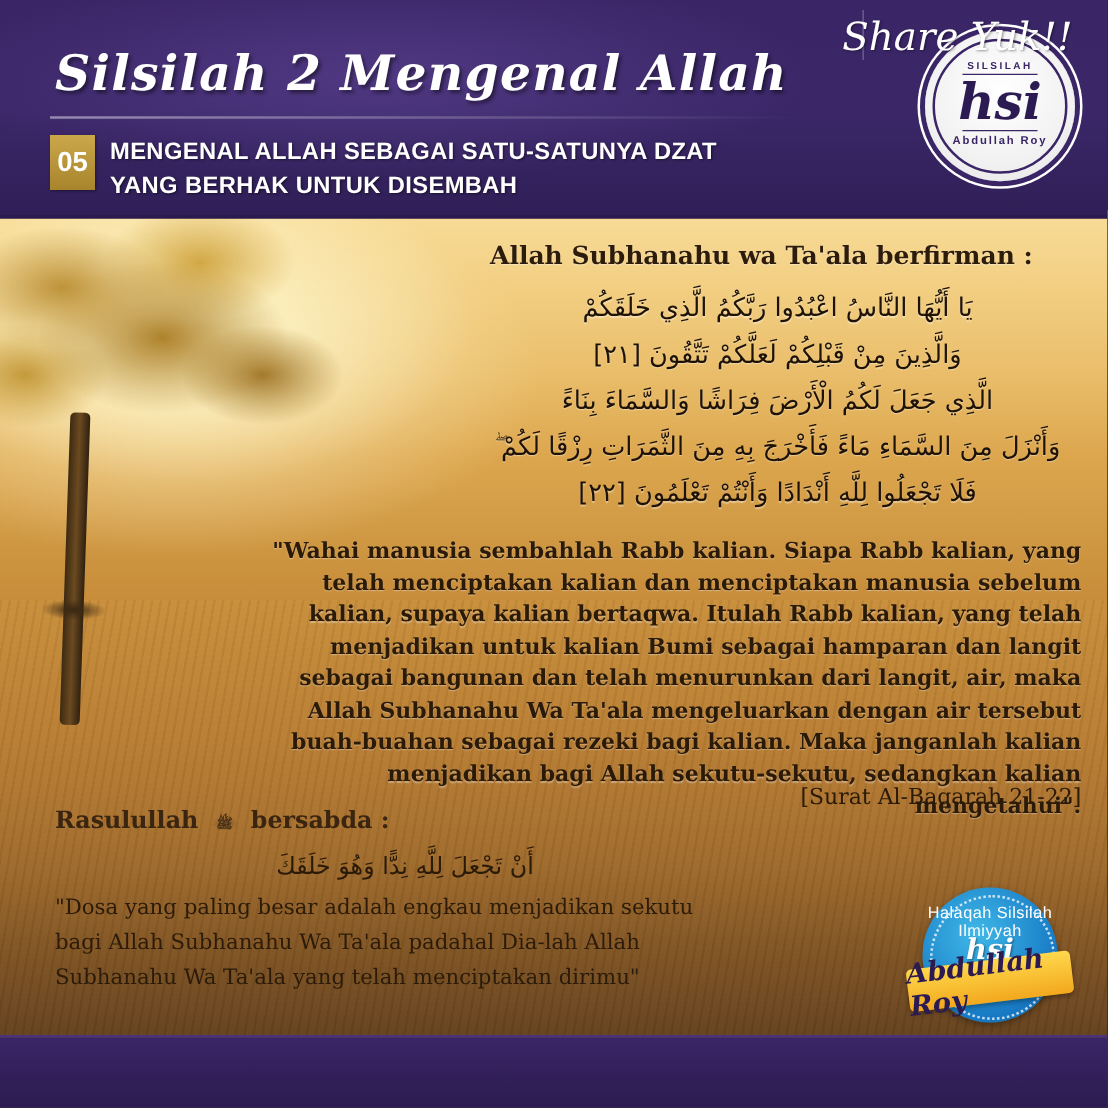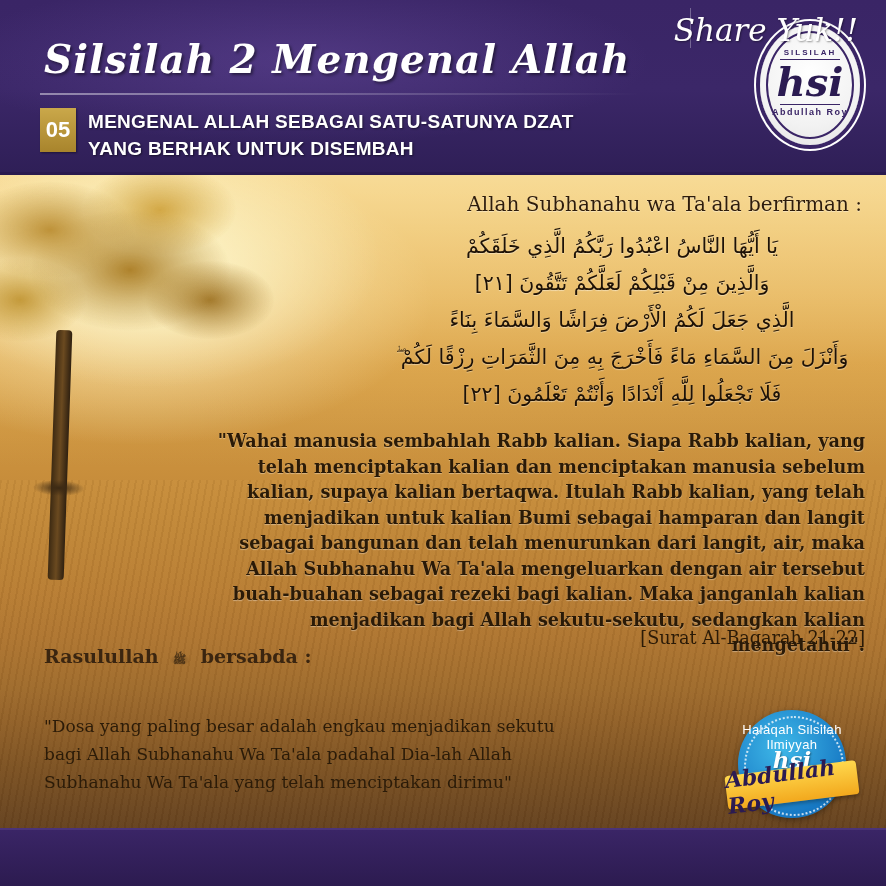--- a/index.html
+++ b/index.html
@@ -107,44 +107,43 @@
   }
   .subtitle{
     position:absolute;left:88px;top:108px;width:640px;
     color:#ffffff;font-weight:bold;font-size:19px;line-height:27px;
     letter-spacing:.3px;
     text-shadow:1px 1px 2px rgba(0,0,0,.5);
   }
 
   
   .logo{
-    position:absolute;right:26px;top:25px;width:100px;height:120px;border-radius:50%;
+    position:absolute;right:26px;top:25px;width:120px;height:120px;border-radius:50%;
     background:radial-gradient(circle at 50% 40%,#ffffff 0%,#f2f2f2 60%,#e2e2e2 100%);
     box-shadow:0 0 0 4px #3a2566, 0 0 0 6px #ffffff;
     display:flex;flex-direction:column;align-items:center;justify-content:center;
     color:#27184a;
   }
   .logo .ring{
     position:absolute;left:6px;top:6px;right:6px;bottom:6px;border-radius:50%;
     border:2px solid #3a2566;
   }
   .logo .lg-top{font-size:8px;letter-spacing:2px;font-weight:bold;color:#3a2566;margin-top:-6px;}
   .logo .lg-main{
     font-family:"DejaVu Serif",serif;font-style:italic;font-weight:bold;
     font-size:40px;line-height:40px;color:#2b1b52;
   }
   .logo .lg-sub{font-size:9px;letter-spacing:1.5px;color:#3a2566;font-weight:bold;}
   .logo .lg-bar{width:60px;height:1px;background:#3a2566;margin:2px 0;}
 
   
   .firman{
     position:absolute;left:392px;top:192px;width:470px;
-    text-align:right;
     font-family:"DejaVu Serif",serif;
-    font-weight:normal;font-size:20px;color:#2e1c0b;
+    font-weight:bold;font-size:20px;color:#2e1c0b;
     text-shadow:0 1px 1px rgba(255,255,255,.45);
   }
   .arabic{
     position:absolute;left:380px;top:228px;width:484px;
     direction:rtl;text-align:center;
     font-family:"DejaVu Sans",sans-serif;
     font-size:20.5px;line-height:37px;color:#1e1206;
     text-shadow:0 1px 1px rgba(255,255,255,.4);
   }
   .translation{
@@ -288,20 +287,21 @@
     <div>وَأَنْزَلَ مِنَ السَّمَاءِ مَاءً فَأَخْرَجَ بِهِ مِنَ الثَّمَرَاتِ رِزْقًا لَكُمْ ۖ</div>
     <div>فَلَا تَجْعَلُوا لِلَّهِ أَنْدَادًا وَأَنْتُمْ تَعْلَمُونَ [٢٢]</div>
   </div>
 
   <div class="translation">"Wahai manusia sembahlah Rabb kalian. Siapa Rabb kalian, yang telah menciptakan kalian dan menciptakan manusia sebelum kalian, supaya kalian bertaqwa. Itulah Rabb kalian, yang telah menjadikan untuk kalian Bumi sebagai hamparan dan langit sebagai bangunan dan telah menurunkan dari langit, air, maka Allah Subhanahu Wa Ta'ala mengeluarkan dengan air tersebut buah-buahan sebagai rezeki bagi kalian. Maka janganlah kalian menjadikan bagi Allah sekutu-sekutu, sedangkan kalian mengetahui".</div>
   <div class="source">[Surat Al-Baqarah 21-22]</div>
 
   <div class="rasul">
     <span>Rasulullah</span><span class="saw">ﷺ</span><span>bersabda :</span>
   </div>
+  <div class="hadith-ar">أَنْ تَجْعَلَ لِلَّهِ نِدًّا وَهُوَ خَلَقَكَ</div>
   <div class="hadith-tr">
     <div>"Dosa yang paling besar adalah engkau menjadikan sekutu bagi Allah Subhanahu Wa Ta'ala padahal Dia-lah Allah Subhanahu Wa Ta'ala yang telah menciptakan dirimu"</div>
   </div>
 
   <div class="hsi-badge">
     <div class="circ"></div>
     <div class="ring"></div>
     <div class="txt-top">Halaqah Silsilah Ilmiyyah</div>
     <div class="hsi-word">hsi</div>
     <div class="ribbon">

